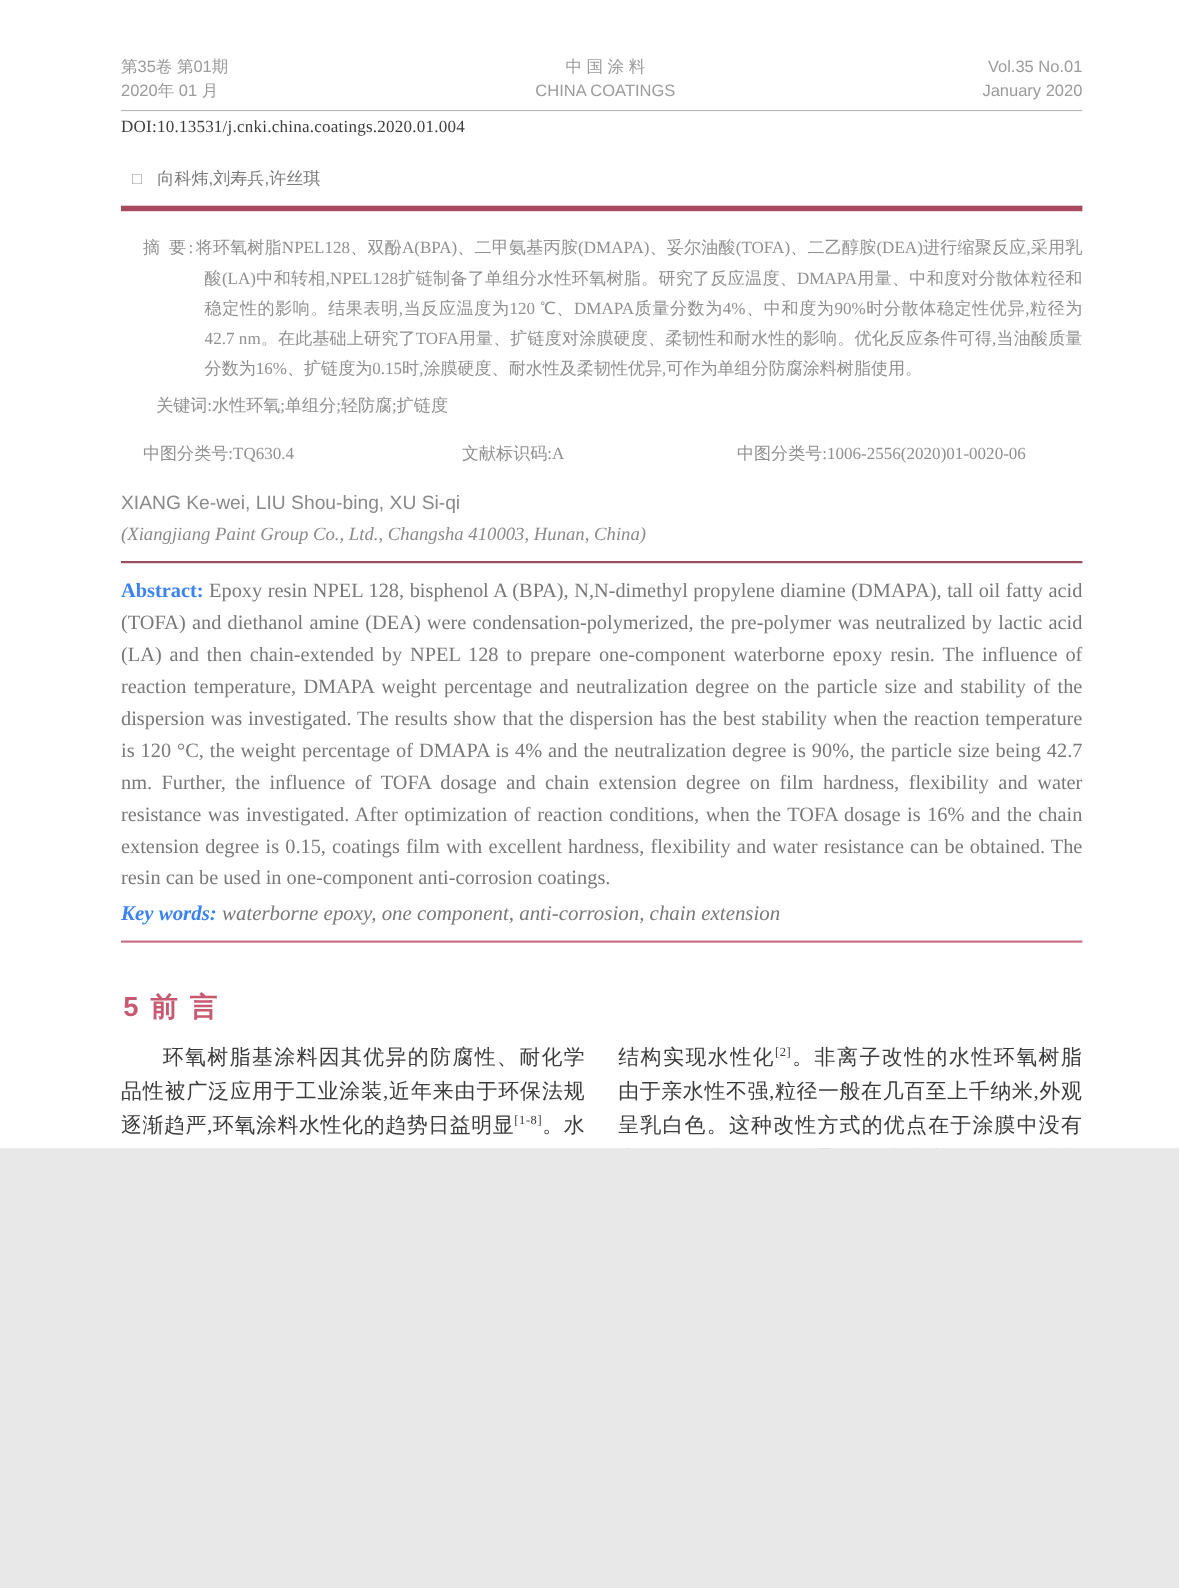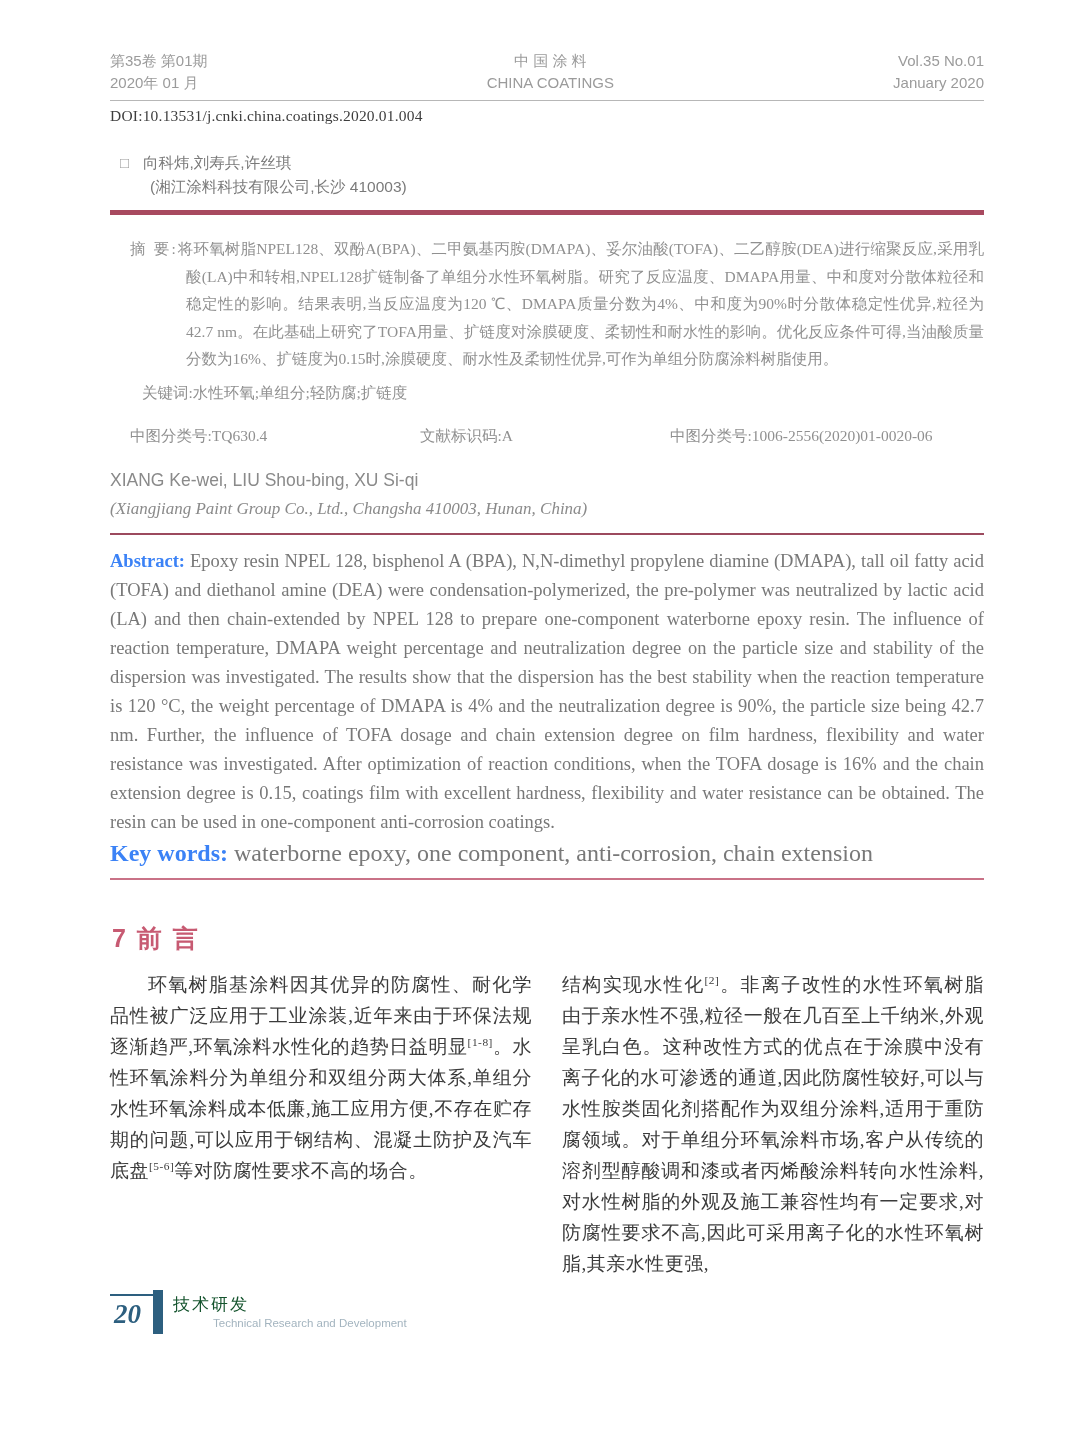--- a/index.html
+++ b/index.html
@@ -1,17 +1,17 @@
 <!DOCTYPE html>
 <html><head>
 <meta charset="utf-8">
 <style>
   html,body { margin:0; padding:0; background:#e8e8e8; }
   .page {
-    position:relative; width:1072px; height:1444px; margin:0 auto;
+    position:relative; width:1072px; height:1044px; margin:0 auto;
     background:#ffffff; box-sizing:border-box;
     padding:50px 88px 0 110px;
     font-family:"Liberation Serif", serif; color:#3b3b3b;
     overflow:hidden;
   }
   
   .jheader { display:flex; justify-content:space-between; align-items:flex-start;
     color:#9b9b9b; font-family:"Liberation Sans", sans-serif; font-size:15px; line-height:22px; }
   .jh-left { text-align:left; }
   .jh-center { text-align:center; }
@@ -43,21 +43,21 @@
   
   .en-title {
     margin:66px 0 0 0; font-family:"Liberation Sans", sans-serif;
     font-size:32px; line-height:46px; font-weight:bold; color:#c04a66; letter-spacing:0.2px;
   }
   .en-authors { margin-top:20px; color:#8a8a8a; font-family:"Liberation Sans", sans-serif; font-size:17.5px; }
   .en-affil { margin-top:8px; color:#8a8a8a; font-style:italic; font-size:17px; }
   .rule-en { border-top:2px solid #9c4a5e; margin-top:14px; }
   .en-abstract { margin:12px 0 0 0; color:#787878; font-size:18.5px; line-height:29px; text-align:justify; }
   .en-abstract b, .en-keywords b { color:#3b82f6; }
-  .en-keywords { margin:2px 0 0 0; color:#787878; font-size:24px; line-height:29px; }
+  .en-keywords { margin:2px 0 0 0; color:#787878; font-size:19px; line-height:29px;font-style:italic; }
   .rule-pink { border-top:2px solid #c97287; margin-top:10px; }
 
   
   .sec-heading { margin:42px 0 0 2px; font-family:"Liberation Sans", sans-serif;
     font-size:25px; font-weight:bold; color:#c75a72; letter-spacing:2px; }
   .columns { display:flex; gap:30px; margin-top:14px; }
   .col { flex:1 1 0; }
   .col p { margin:0; font-size:19px; line-height:31px; text-align:justify; color:#3b3b3b;
     letter-spacing:0.5px; }
   .col p.indent { text-indent:2em; }
@@ -93,21 +93,20 @@
       <div>January 2020</div>
     </div>
   </header>
   <div class="jh-rule"></div>
   <div class="doi">DOI:10.13531/j.cnki.china.coatings.2020.01.004</div>
 
 
   <div class="authors-row">
     <span class="square">□</span><span>向科炜,刘寿兵,许丝琪</span>
   </div>
-  <div class="affil-cn">(湘江涂料科技有限公司,长沙  410003)</div>
 
   <div class="rule-thick"></div>
 
   <div class="abstract-cn">
     <p class="abs-p"><span class="abs-label">摘  要:</span><span>将环氧树脂NPEL128、双酚A(BPA)、二甲氨基丙胺(DMAPA)、妥尔油酸(TOFA)、二乙醇胺(DEA)进行缩聚反应,采用乳酸(LA)中和转相,NPEL128扩链制备了单组分水性环氧树脂。研究了反应温度、DMAPA用量、中和度对分散体粒径和稳定性的影响。结果表明,当反应温度为120 ℃、DMAPA质量分数为4%、中和度为90%时分散体稳定性优异,粒径为42.7 nm。在此基础上研究了TOFA用量、扩链度对涂膜硬度、柔韧性和耐水性的影响。优化反应条件可得,当油酸质量分数为16%、扩链度为0.15时,涂膜硬度、耐水性及柔韧性优异,可作为单组分防腐涂料树脂使用。</span></p>
     <p class="kw-p"><span>关键词:</span><span>水性环氧;单组分;轻防腐;扩链度</span></p>
     <div class="meta-row">
       <span class="m1"><span>中图分类号:</span><span>TQ630.4</span></span>
       <span class="m2"><span>文献标识码:</span><span>A</span></span>
       <span class="m3"><span>中图分类号:</span><span>1006-2556(2020)01-0020-06</span></span>
@@ -118,21 +117,21 @@
   <div class="en-affil">(Xiangjiang Paint Group Co., Ltd., Changsha 410003, Hunan, China)</div>
 
   <div class="rule-en"></div>
 
   <p class="en-abstract"><b>Abstract:</b> <span>Epoxy resin NPEL 128, bisphenol A (BPA), N,N-dimethyl propylene diamine (DMAPA), tall oil fatty acid (TOFA) and diethanol amine (DEA) were condensation-polymerized, the pre-polymer was neutralized by lactic acid (LA) and then chain-extended by NPEL 128 to prepare one-component waterborne epoxy resin. The influence of reaction temperature, DMAPA weight percentage and neutralization degree on the particle size and stability of the dispersion was investigated. The results show that the dispersion has the best stability when the reaction temperature is 120 °C, the weight percentage of DMAPA is 4% and the neutralization degree is 90%, the particle size being 42.7 nm. Further, the influence of TOFA dosage and chain extension degree on film hardness, flexibility and water resistance was investigated. After optimization of reaction conditions, when the TOFA dosage is 16% and the chain extension degree is 0.15, coatings film with excellent hardness, flexibility and water resistance can be obtained. The resin can be used in one-component anti-corrosion coatings.</span></p>
   <p class="en-keywords"><b>Key words:</b> <span>waterborne epoxy, one component, anti-corrosion, chain extension</span></p>
 
   <div class="rule-pink"></div>
 
   <section class="body">
-    <h3 class="sec-heading">7  前  言</h3>
+    <h3 class="sec-heading">5  前  言</h3>
     <div class="columns">
       <div class="col">
         <p class="indent"><span>环氧树脂基涂料因其优异的防腐性、耐化学品性被广泛应用于工业涂装,近年来由于环保法规逐渐趋严,环氧涂料水性化的趋势日益明显</span><sup>[1-8]</sup><span>。水性环氧涂料分为单组分和双组分两大体系,单组分水性环氧涂料成本低廉,施工应用方便,不存在贮存期的问题,可以应用于钢结构、混凝土防护及汽车底盘</span><sup>[5-6]</sup><span>等对防腐性要求不高的场合。</span></p>
 
       </div>
       <div class="col">
         <p><span>结构实现水性化</span><sup>[2]</sup><span>。非离子改性的水性环氧树脂由于亲水性不强,粒径一般在几百至上千纳米,外观呈乳白色。这种改性方式的优点在于涂膜中没有离子化的水可渗透的通道,因此防腐性较好,可以与水性胺类固化剂搭配作为双组分涂料,适用于重防腐领域。对于单组分环氧涂料市场,客户从传统的溶剂型醇酸调和漆或者丙烯酸涂料转向水性涂料,对水性树脂的外观及施工兼容性均有一定要求,对防腐性要求不高,因此可采用离子化的水性环氧树脂,其亲水性更强,</span></p>
       </div>
     </div>
   </section>

